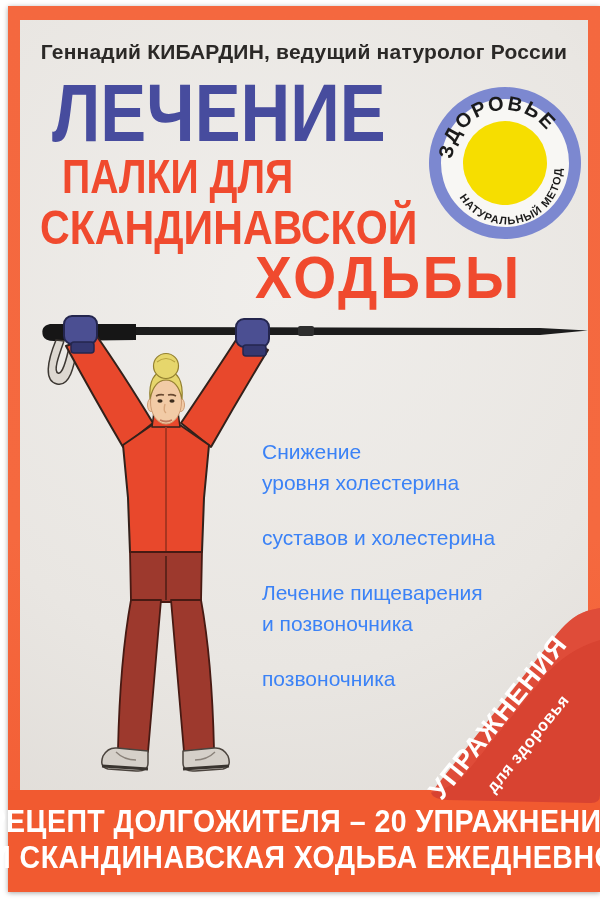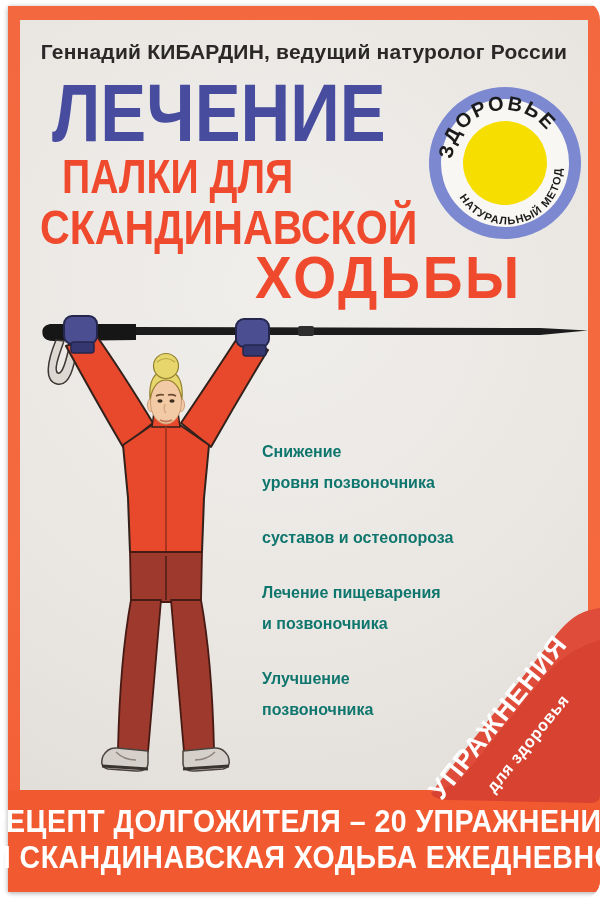--- a/index.html
+++ b/index.html
@@ -1,34 +1,34 @@
 <!DOCTYPE html>
 <html><head>
 <meta charset="utf-8">
 <style>
   html,body{margin:0;padding:0;background:#ffffff;}
   .page{position:relative;width:600px;height:900px;background:#ffffff;overflow:hidden;
-        font-family:"Liberation Sans", sans-serif;border-radius:20px;}
+        font-family:"Liberation Sans", sans-serif;}
   .book-bg{position:absolute;left:8px;top:6px;width:592px;height:886px;
            background:linear-gradient(180deg,#f4683f 0%,#f5693f 60%,#f25c33 100%);
            box-shadow:0 1px 5px rgba(0,0,0,.35);}
   .cover-inner{position:absolute;left:20px;top:20px;width:568px;height:770px;
            background:radial-gradient(120% 90% at 45% 35%, #f0eeeb 0%, #e9e6e2 55%, #ddd9d4 100%);}
   .author{position:absolute;left:20px;width:568px;top:40px;text-align:center;
           font-size:21px;font-weight:bold;color:#2b2927;letter-spacing:0.2px;}
   .title-blue{position:absolute;left:52px;top:72px;font-size:82px;line-height:1;
           font-weight:bold;color:#474c9e;transform:scaleX(.84);transform-origin:left top;
           letter-spacing:0px;white-space:nowrap;}
   .sub{position:absolute;font-weight:bold;color:#f04a2e;line-height:1;white-space:nowrap;
           transform-origin:left top;}
   .sub1{left:62px;top:152px;font-size:49px;transform:scaleX(.80);}
   .sub2{left:40px;top:203px;font-size:49px;transform:scaleX(.84);}
   .sub3{left:255px;top:248px;font-size:60px;letter-spacing:3px;transform:scaleX(.92);}
   .benefits{position:absolute;left:262px;top:436px;width:320px;}
-  .benefit{margin-bottom:24px;font-size:16px;font-weight:bold;color:#0f766e;line-height:31px;}
+  .benefit{margin-bottom:24px;font-size:21px;font-weight:normal;color:#3b82f6;line-height:31px;}
   .benefit span{display:block;}
   .banner{position:absolute;left:8px;top:790px;width:592px;height:100px;background:#f15a30;
           display:flex;flex-direction:column;justify-content:center;align-items:center;z-index:5;}
   .banner-line{font-size:31px;font-weight:bold;color:#ffffff;line-height:36px;
           transform:scaleX(.92);transform-origin:center;white-space:nowrap;letter-spacing:.5px;}
   .badge-svg{position:absolute;left:424px;top:82px;z-index:3;}
   .figure-svg{position:absolute;left:0;top:0;z-index:4;pointer-events:none;}
   .ribbon-svg{position:absolute;left:0;top:0;z-index:6;pointer-events:none;}
 </style>
 </head>
@@ -118,31 +118,30 @@
       <g>
         <rect x="236" y="319" width="33" height="28" rx="8" fill="#4b4f92" stroke="#24264e" stroke-width="2"></rect>
         <rect x="243" y="345" width="23" height="11" rx="3" fill="#353870" stroke="#24264e" stroke-width="1.5"></rect>
       </g>
     </g>
   </svg>
 
   <div class="benefits">
     <div class="benefit">
       <span>Снижение</span>
-      <span>уровня позвоночника</span>
+      <span>уровня холестерина</span>
     </div>
     <div class="benefit">
-      <span>суставов и остеопороза</span>
+      <span>суставов и холестерина</span>
     </div>
     <div class="benefit">
       <span>Лечение пищеварения</span>
       <span>и позвоночника</span>
     </div>
     <div class="benefit">
-      <span>Улучшение</span>
       <span>позвоночника</span>
     </div>
   </div>
 
   <div class="banner">
     <div class="banner-line">РЕЦЕПТ ДОЛГОЖИТЕЛЯ – 20 УПРАЖНЕНИЙ</div>
     <div class="banner-line">И СКАНДИНАВСКАЯ ХОДЬБА ЕЖЕДНЕВНО</div>
   </div>
 
   <svg class="ribbon-svg" width="600" height="900" viewBox="0 0 600 900">

